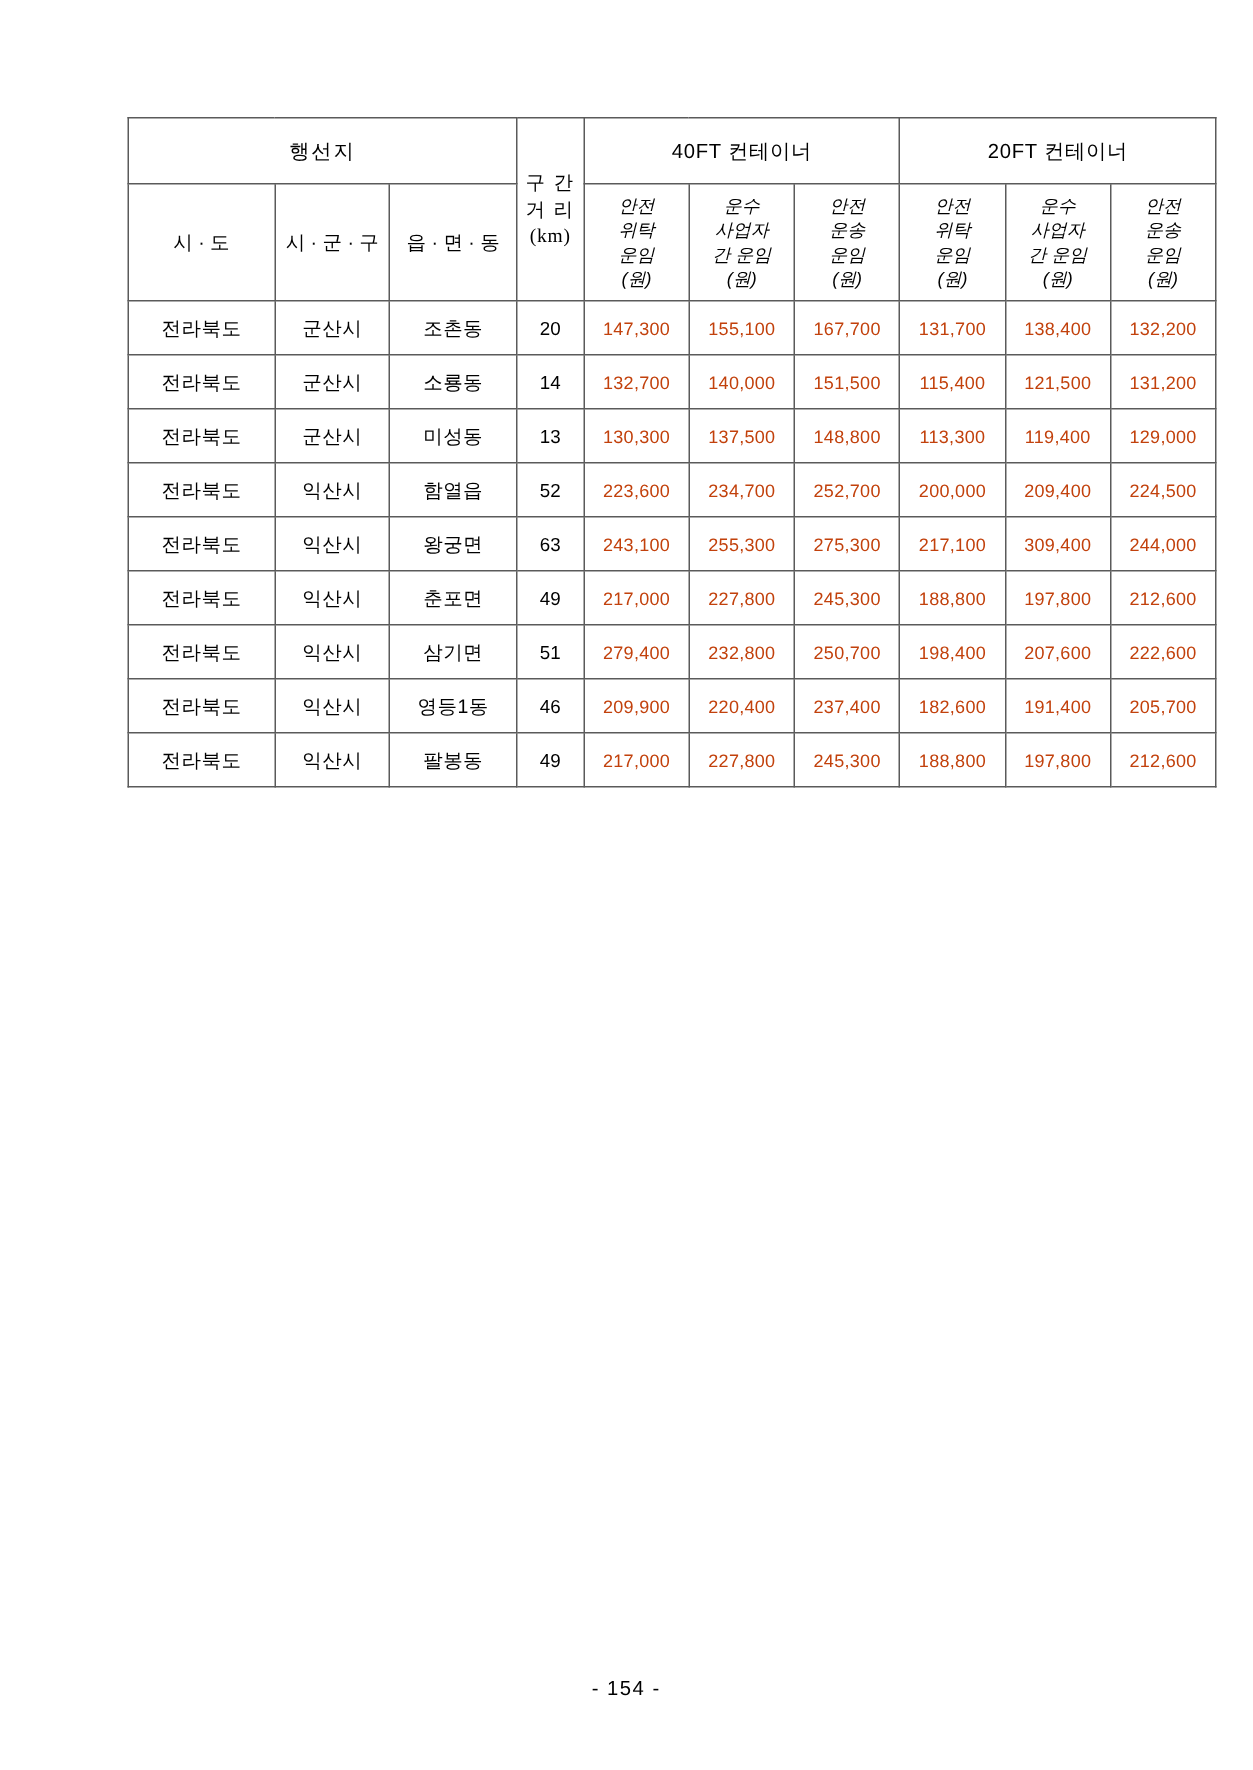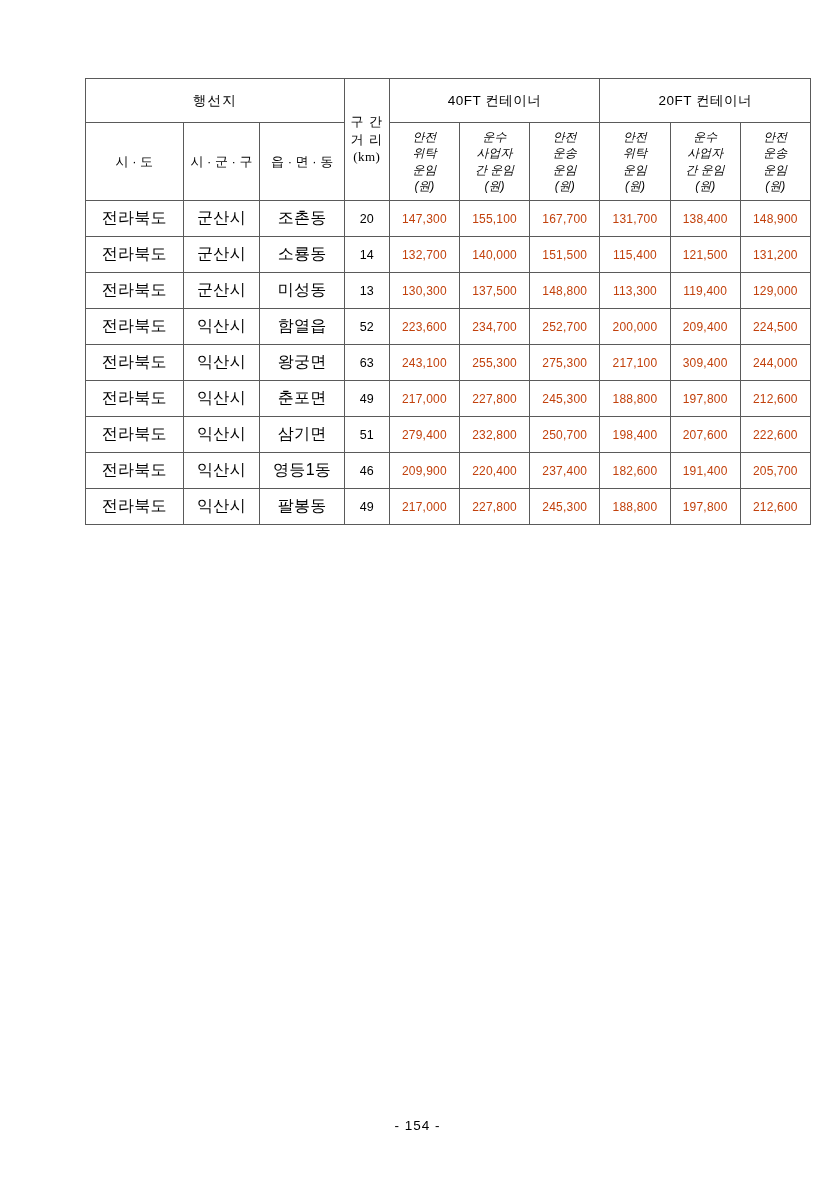--- a/index.html
+++ b/index.html
@@ -63,21 +63,21 @@
     line-height: 1.35;
     font-style: italic;
   }
   .hdr-dist {
     font-size: 13px;
     line-height: 1.35;
     font-family: Liberation Serif, serif;
   }
   td.loc {
     height: 35px;
-    font-size: 16px;
+    font-size: 13px;
     letter-spacing: 0.3px;
   }
   td.dist {
     height: 35px;
     font-size: 12.5px;
   }
   td.val {
     height: 35px;
     font-size: 12px;
     color: #c2410c;
@@ -174,21 +174,21 @@
         <tr>
           <td class="loc">전라북도</td>
           <td class="loc">군산시</td>
           <td class="loc">조촌동</td>
           <td class="dist">20</td>
           <td class="val">147,300</td>
           <td class="val">155,100</td>
           <td class="val">167,700</td>
           <td class="val">131,700</td>
           <td class="val">138,400</td>
-          <td class="val">148,900</td>
+          <td class="val">132,200</td>
         </tr>
         <tr>
           <td class="loc">전라북도</td>
           <td class="loc">군산시</td>
           <td class="loc">소룡동</td>
           <td class="dist">14</td>
           <td class="val">132,700</td>
           <td class="val">140,000</td>
           <td class="val">151,500</td>
           <td class="val">115,400</td>

